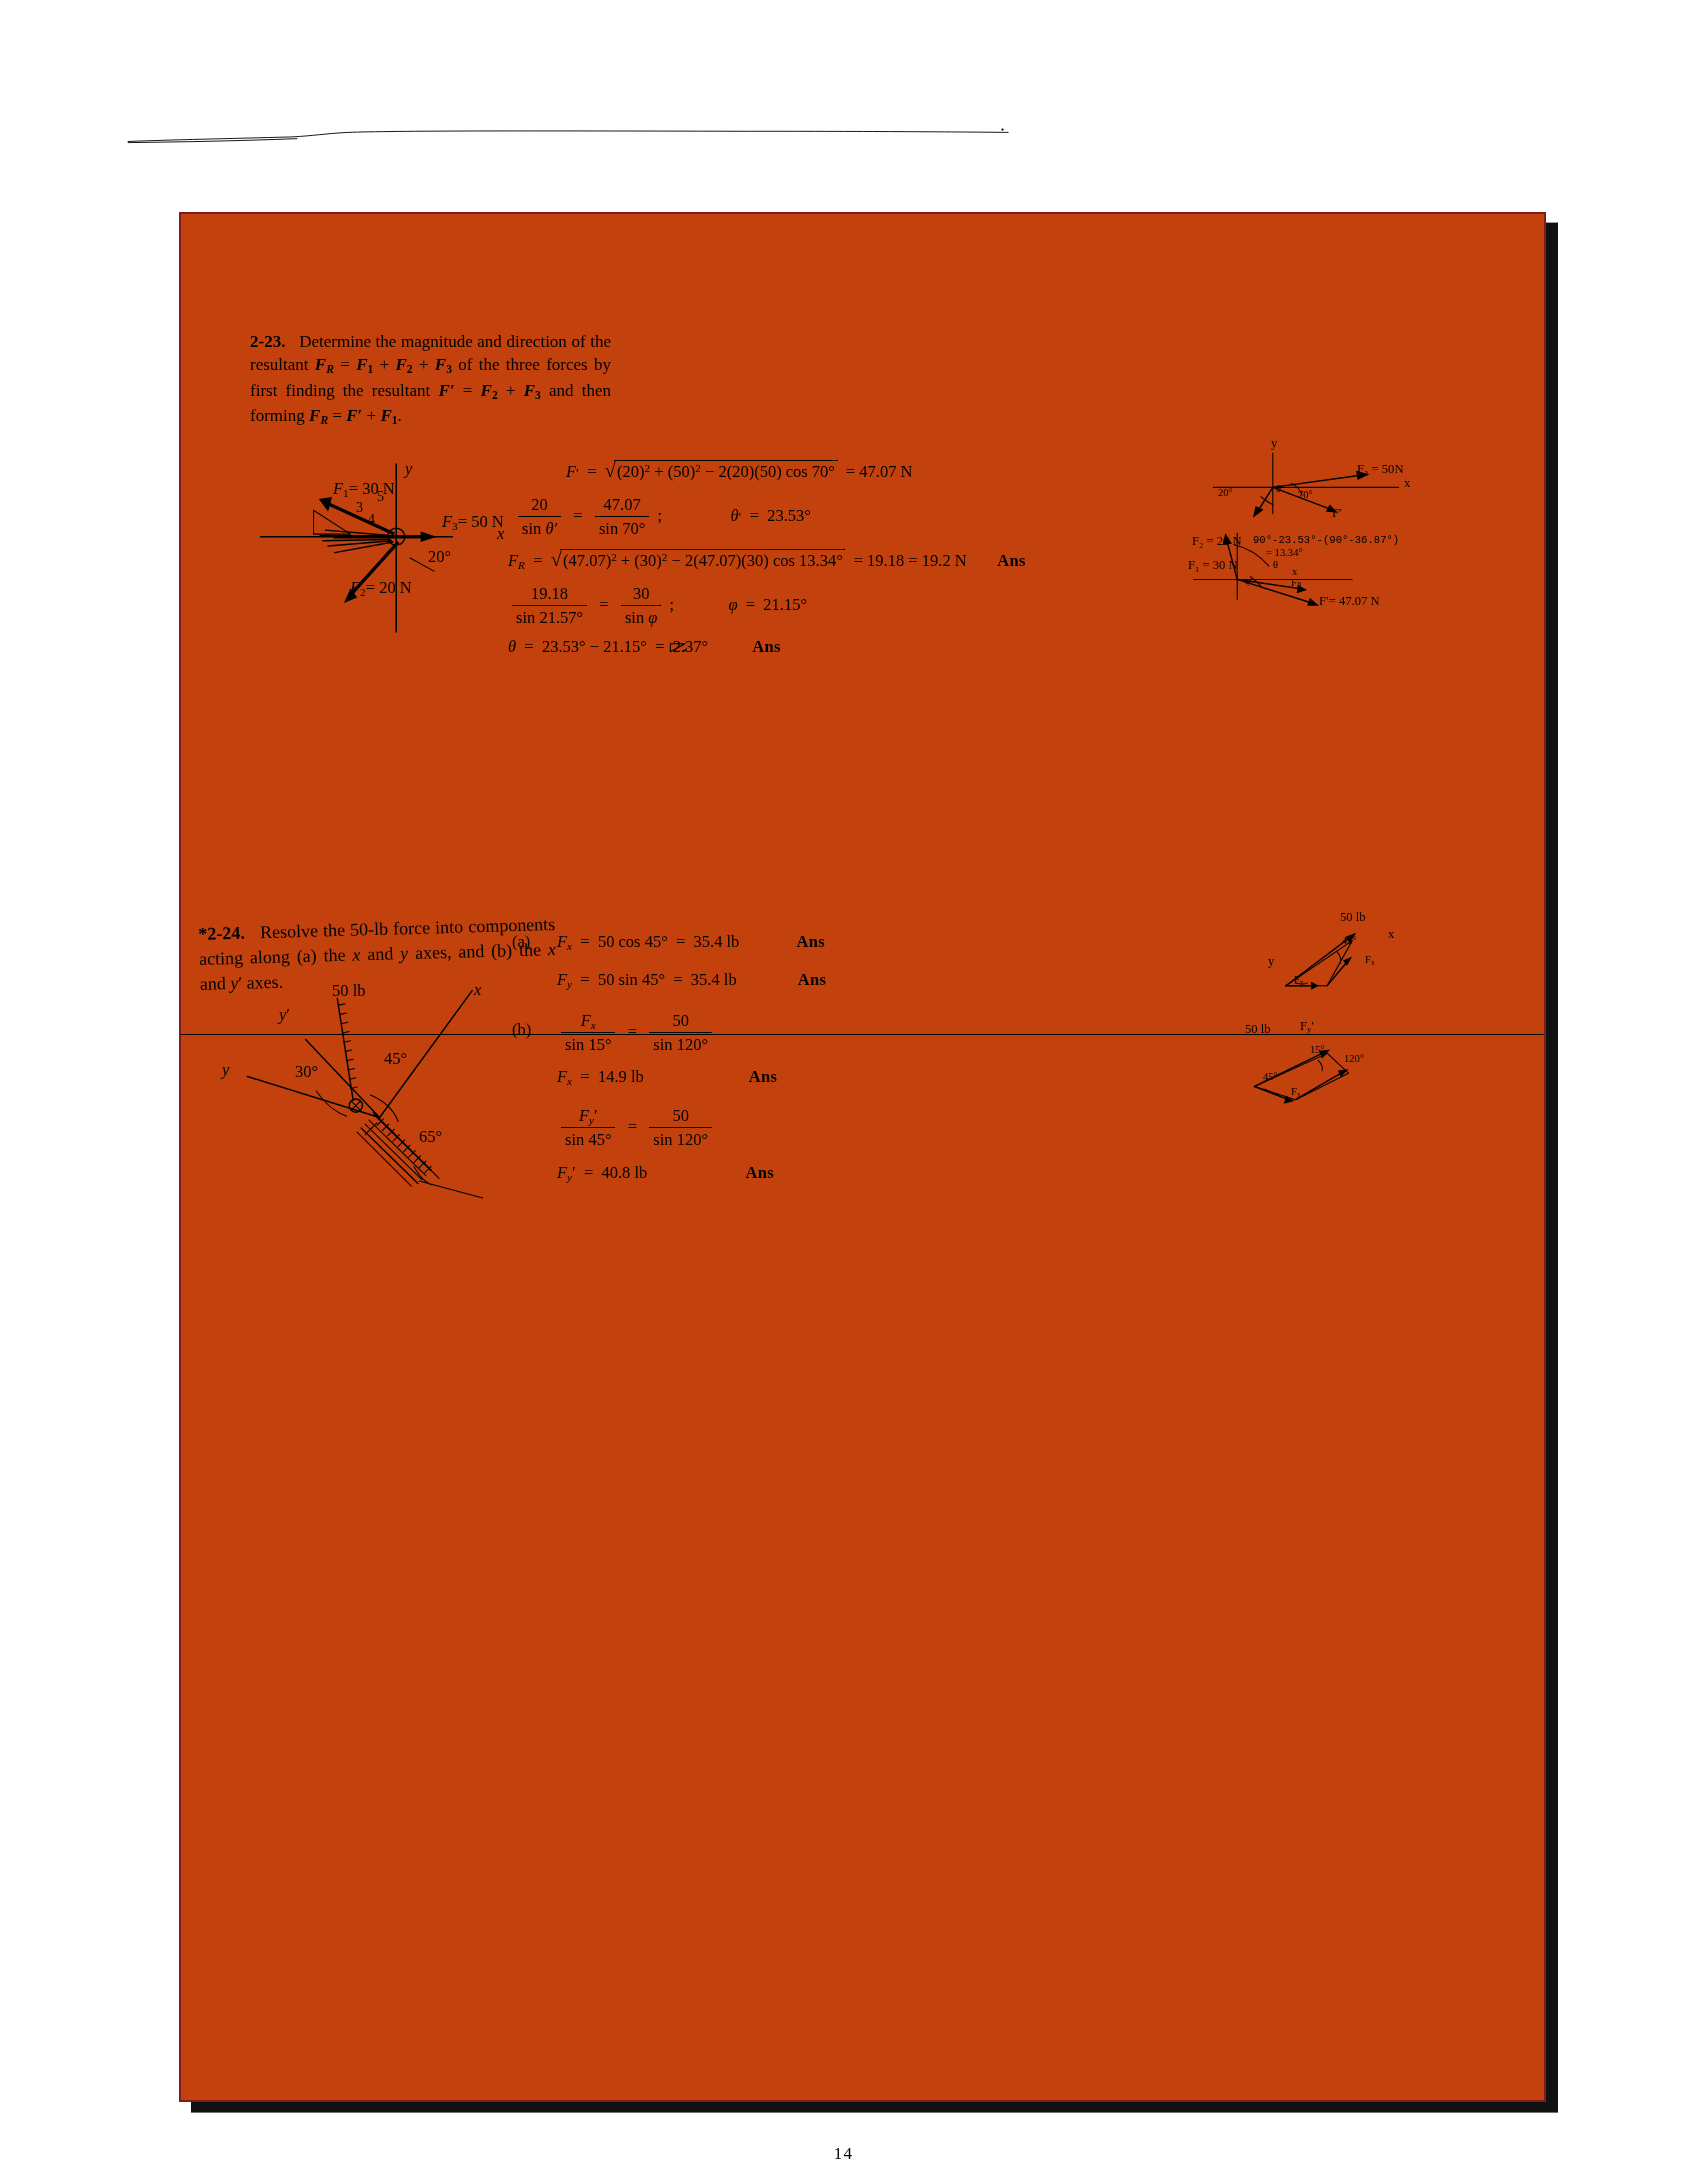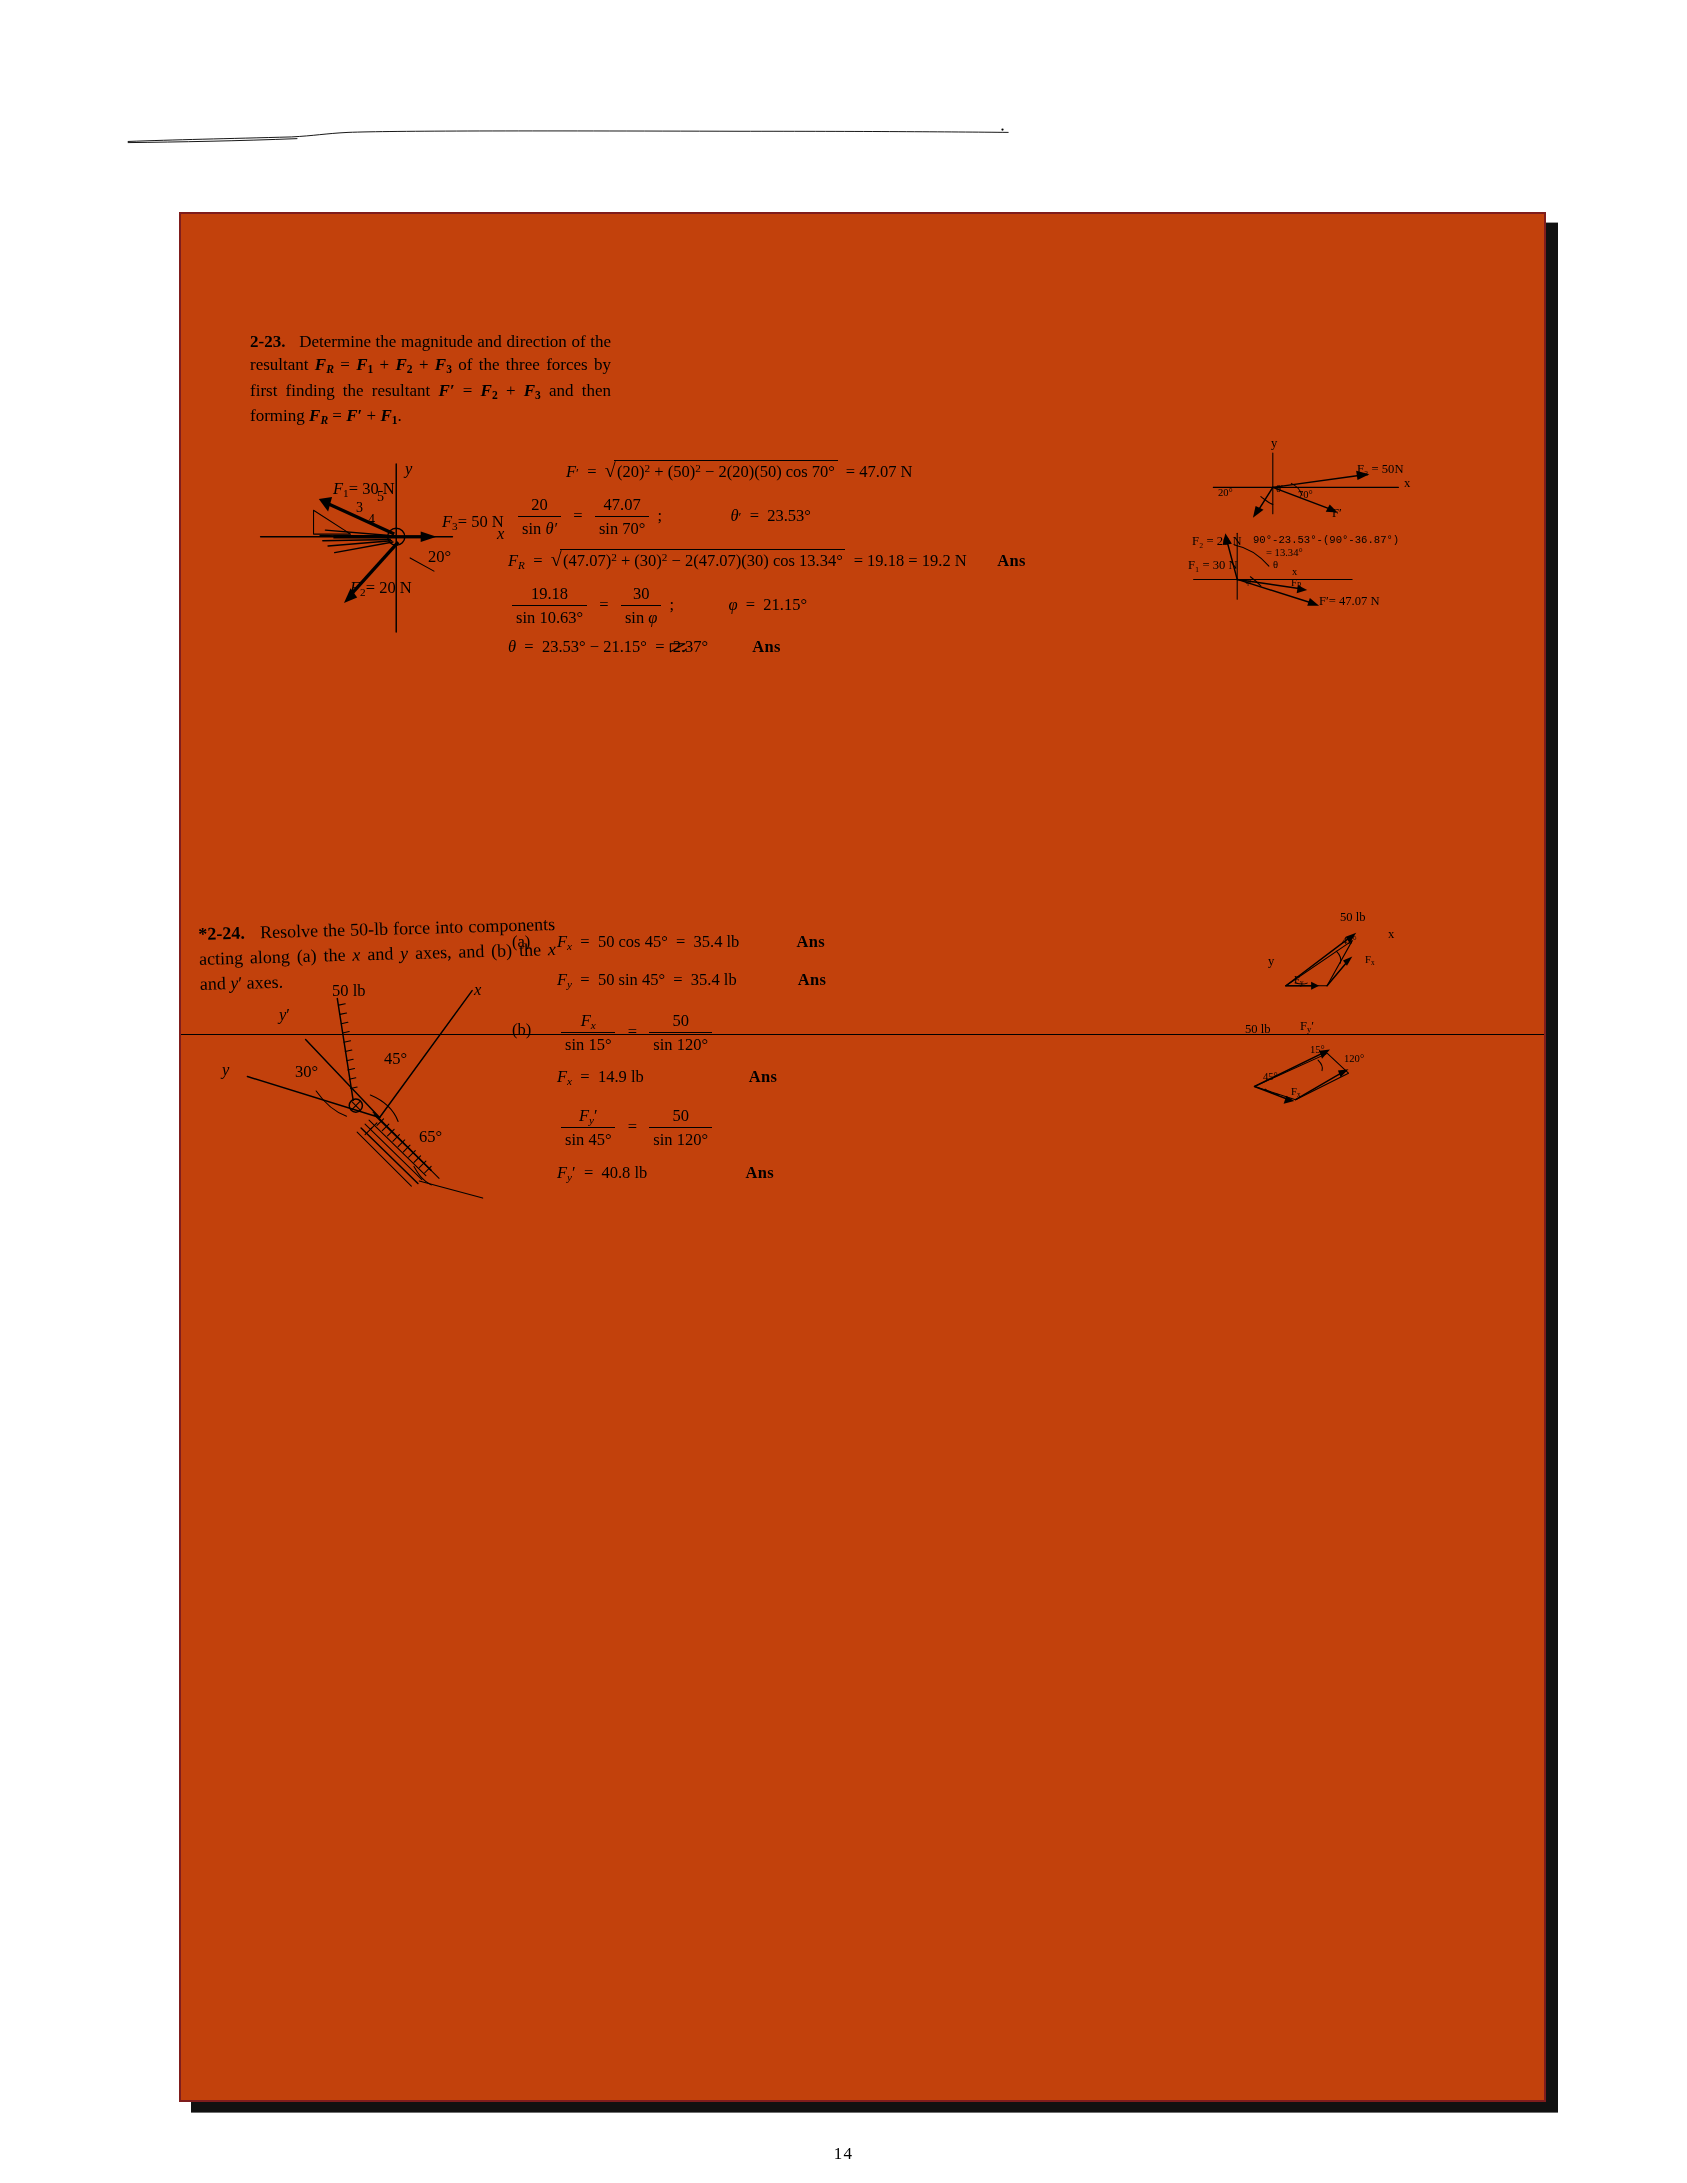--- a/index.html
+++ b/index.html
@@ -208,21 +208,21 @@
   </div>
 
   <div class="math" style="left:327px;top:334px;">
     <span class="ital">F</span><span class="sub ital">R</span>&nbsp;&nbsp;=&nbsp;
     <span style="font-size:20px;">√</span><span class="sqrt">(47.07)<span class="sup">2</span> + (30)<span class="sup">2</span> − 2(47.07)(30) cos 13.34°</span>
     &nbsp;= 19.18 = 19.2 N
     <span style="display:inline-block;width:26.5px;"></span><span class="ans">Ans</span>
   </div>
 
   <div class="math" style="left:327px;top:370px;">
-    <span class="frac"><span class="num">19.18</span><span class="den">sin 10.63°</span></span>
+    <span class="frac"><span class="num">19.18</span><span class="den">sin 21.57°</span></span>
     &nbsp;=&nbsp;
     <span class="frac"><span class="num">30</span><span class="den">sin <span class="ital">φ</span></span></span>
     ;
     <span style="display:inline-block;width:46px;"></span>
     <span class="ital">φ</span>&nbsp;&nbsp;= &nbsp;21.15°
   </div>
 
   <div class="math" style="left:327px;top:423px;">
     <span class="ital">θ</span>&nbsp; = &nbsp;23.53° − 21.15° &nbsp;= &nbsp;2.37°
     <span style="display:inline-block;width:40px;"></span><span class="ans">Ans</span>

